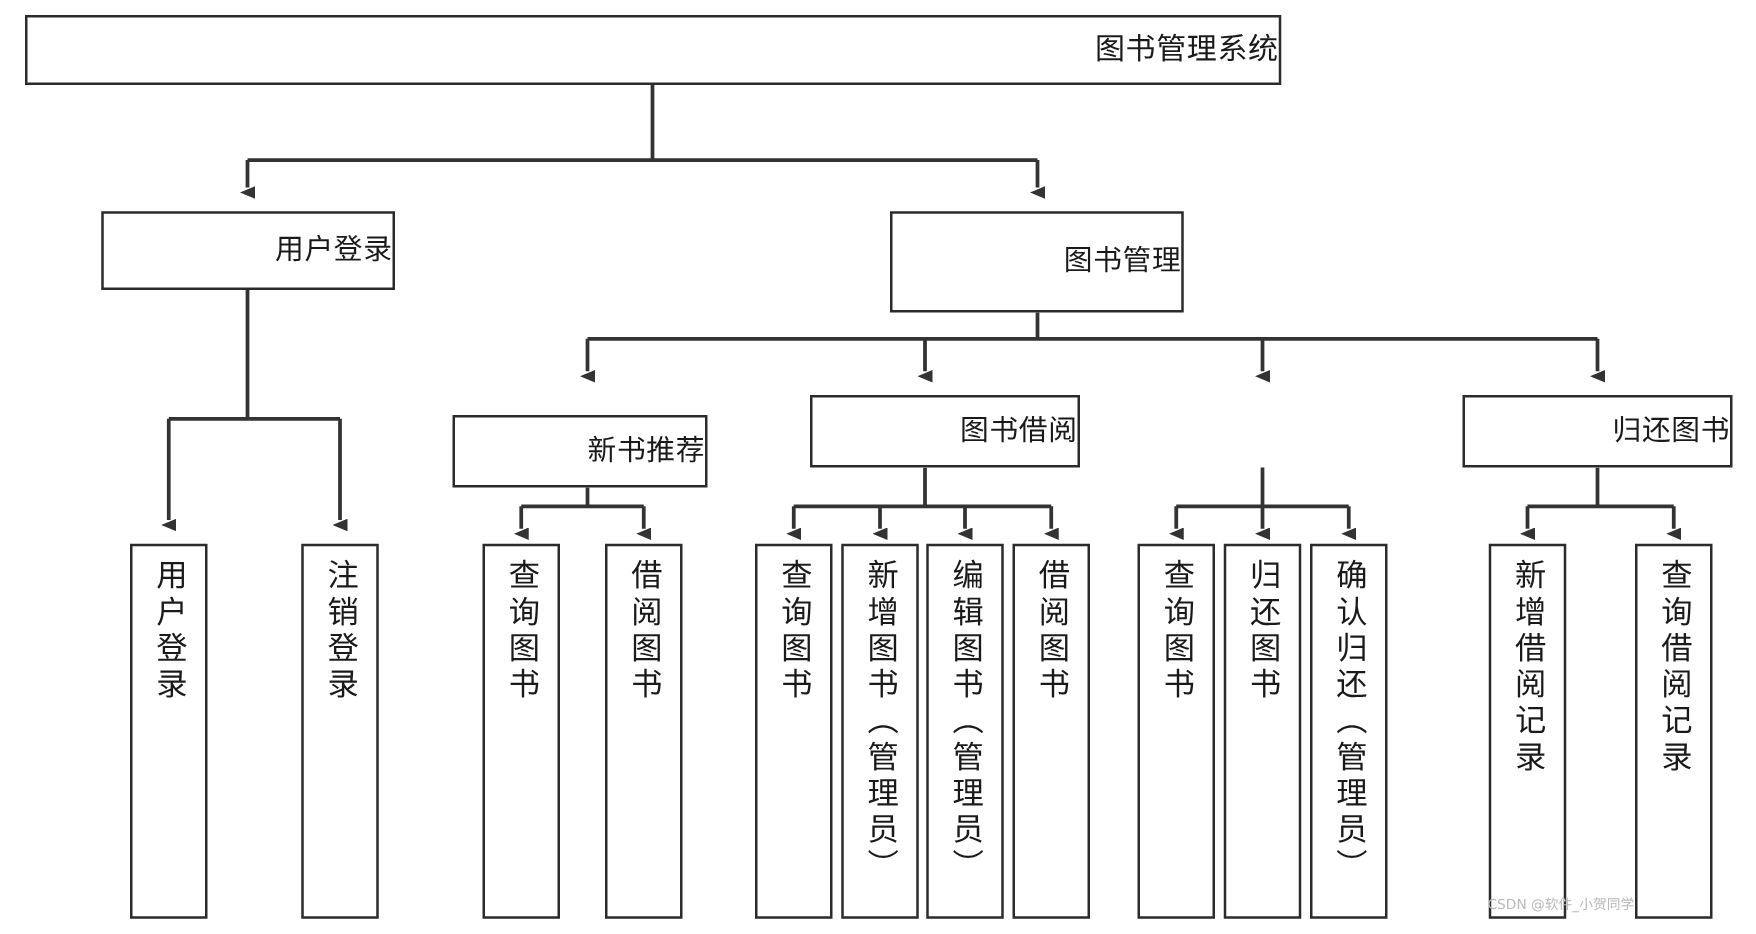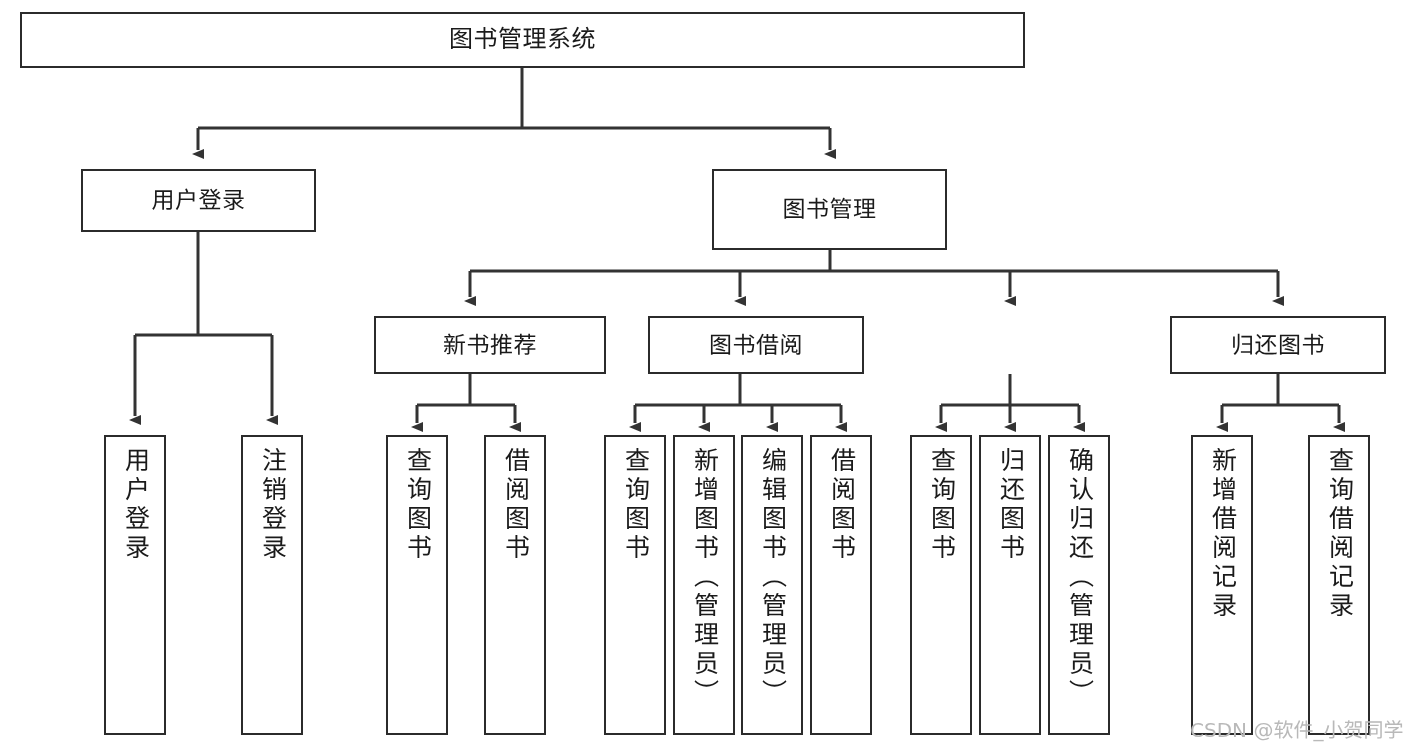--- a/index.html
+++ b/index.html
@@ -22,21 +22,21 @@
     width:1405px;height:747px;
     pointer-events:none;
   }
   .node{
     position:absolute;
     box-sizing:border-box;
     background:#ffffff;
     border:2px solid #2b2b2b;
     display:flex;
     align-items:center;
-    justify-content:center;
+    justify-content:flex-end;
     color:#1a1a1a;
     z-index:2;
   }
   .node-label{
     display:block;
     text-align:center;
     line-height:1.06;
     letter-spacing:0.5px;
     white-space:pre-wrap;
   }
@@ -55,21 +55,21 @@
     text-orientation:upright;
     font-size:25px;
     line-height:1.0;
     letter-spacing:4px;
     max-height:285px;
   }
   #watermark{
     position:absolute;
     left:1190px;
     top:714px;
-    font-size:20px;
+    font-size:11px;
     color:#b9b9b9;
     white-space:nowrap;
     z-index:5;
     font-family:"DejaVu Sans","Liberation Sans",sans-serif;
   }
 </style>
 </head>
 <body>
 
 <div id="diagram-root">
@@ -128,21 +128,21 @@
     <span class="node-label">图书管理系统</span>
   </div>
 
   <div class="node horizontal" style="left:81px;top:169px;width:235px;height:63px;">
     <span class="node-label">用户登录</span>
   </div>
   <div class="node horizontal" style="left:712px;top:169px;width:235px;height:81px;">
     <span class="node-label">图书管理</span>
   </div>
 
-  <div class="node horizontal" style="left:362px;top:316px;width:232px;height:58px;margin-left:12px;">
+  <div class="node horizontal" style="left:362px;top:332px;width:204px;height:58px;">
     <span class="node-label">新书推荐</span>
   </div>
   <div class="node horizontal" style="left:648px;top:316px;width:216px;height:58px;">
     <span class="node-label">图书借阅</span>
   </div>
   <div class="node horizontal" style="left:1170px;top:316px;width:216px;height:58px;">
     <span class="node-label">归还图书</span>
   </div>
 
   <div class="node vertical" style="left:104px;top:435px;width:62px;height:300px;">

